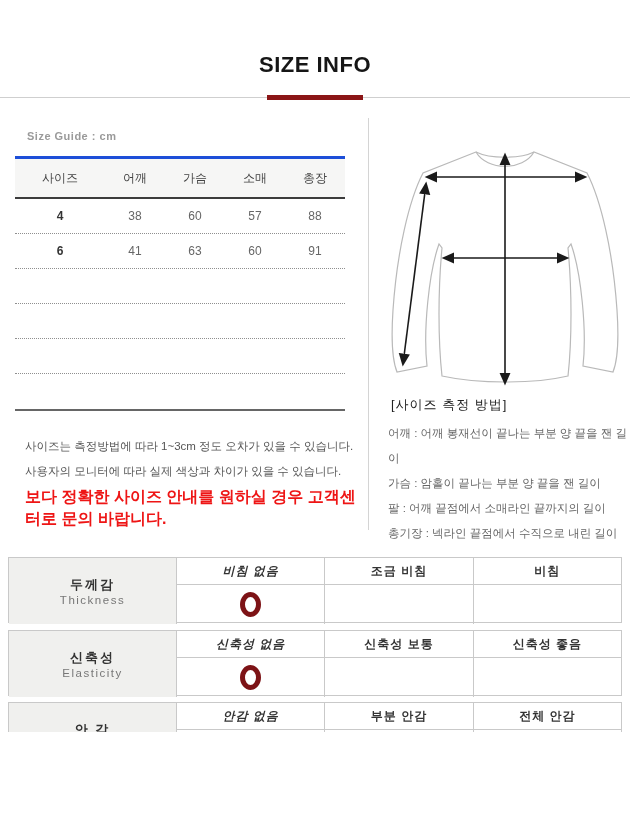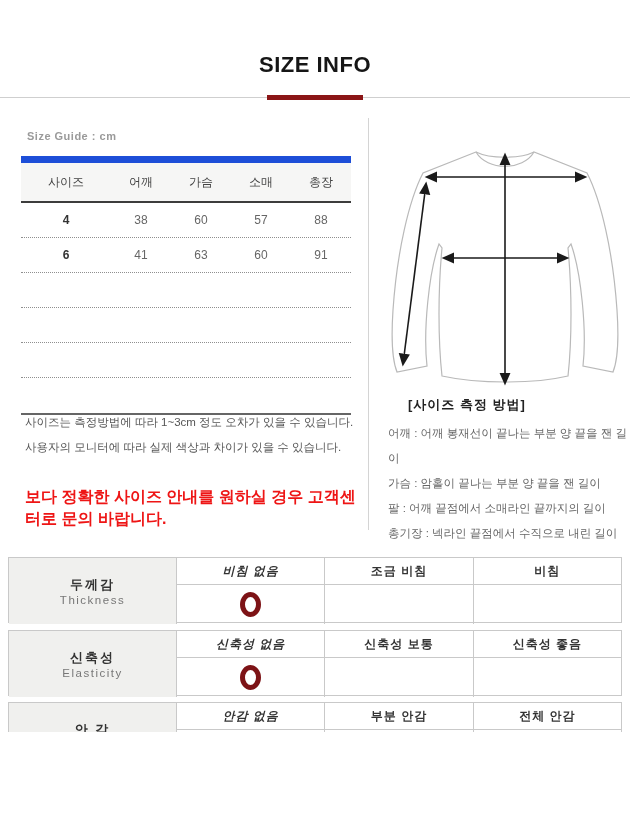--- a/index.html
+++ b/index.html
@@ -22,60 +22,60 @@
   .header-accent {
     position:absolute; top:95px; left:267px; width:96px; height:5px; background:#8b1516;
   }
 
   
   .size-guide-label {
     position:absolute; top:130px; left:27px;
     font-size:11px; color:#9a9a9a; letter-spacing:.5px;font-weight:bold;
   }
   .size-table {
-    position:absolute; top:156px; left:21px; width:330px;
-    border-top:7px solid #1d4ed8; border-bottom:2px solid #666;
+    position:absolute; top:156px; left:15px; width:330px;
+    border-top:3px solid #1d4ed8; border-bottom:2px solid #666;
   }
   .size-header-row {
     display:grid; grid-template-columns:90px 60px 60px 60px 60px;
     height:40px; align-items:center; background:#f6f6f5;
     border-bottom:2px solid #3c3c3c;
   }
   .size-header-row .cell {
     text-align:center; font-size:12px; color:#444; font-weight:400;
   }
   .size-row {
     display:grid; grid-template-columns:90px 60px 60px 60px 60px;
     height:35px; align-items:center;
     border-bottom:1px dotted #8f8f8f;
   }
   .size-row:last-child { border-bottom:none; }
   .size-row .cell { text-align:center; font-size:12px; color:#666; }
   .size-row .cell.size-name { font-weight:700; color:#333; }
 
   .size-notes {
-    position:absolute; top:410px; left:25px; width:330px;
+    position:absolute; top:434px; left:25px; width:330px;
     font-size:11.5px; color:#555; line-height:25px;
   }
   .size-notice-red {
     position:absolute; top:486px; left:25px; width:340px;
     font-size:16px; font-weight:700; color:#ee1515; line-height:22px;
   }
 
   
   .column-divider {
     position:absolute; left:368px; top:118px; width:1px; height:412px;
     background:#d4d4d4;
   }
 
   
   .garment-diagram { position:absolute; left:386px; top:140px; }
   .measure-guide-title {
-    position:absolute; left:408px; top:396px;
-    font-size:13px; font-weight:700; color:#222; letter-spacing:1px;
+    position:absolute; left:391px; top:396px;
+    font-size:13px; font-weight:400; color:#222; letter-spacing:1px;
   }
   .measure-guide-lines {
     position:absolute; left:388px; top:421px; width:240px;
     font-size:11.5px; color:#666; line-height:25px;
   }
 
   
   .spec-table {
     position:absolute; left:8px; width:614px; height:66px;
     display:grid; grid-template-columns:167px 1fr 1fr 1fr; grid-template-rows:27px 39px;

